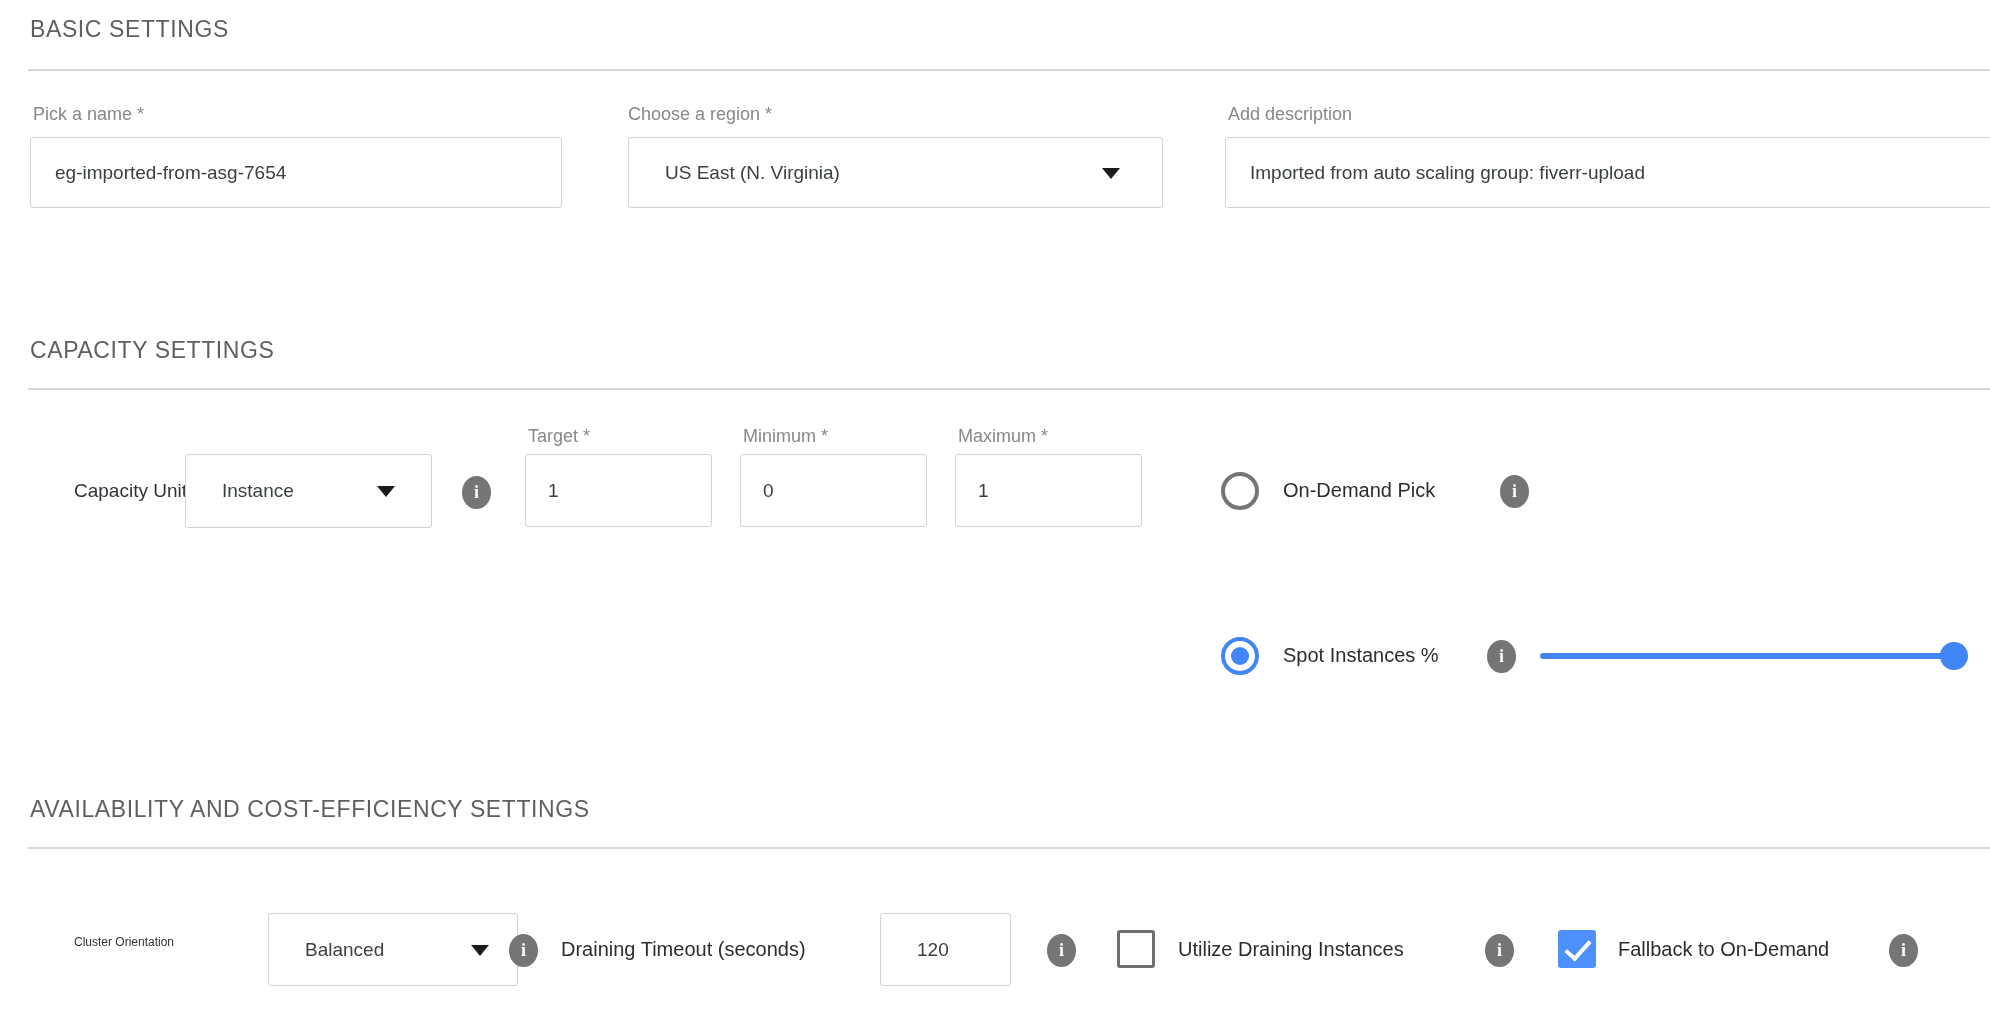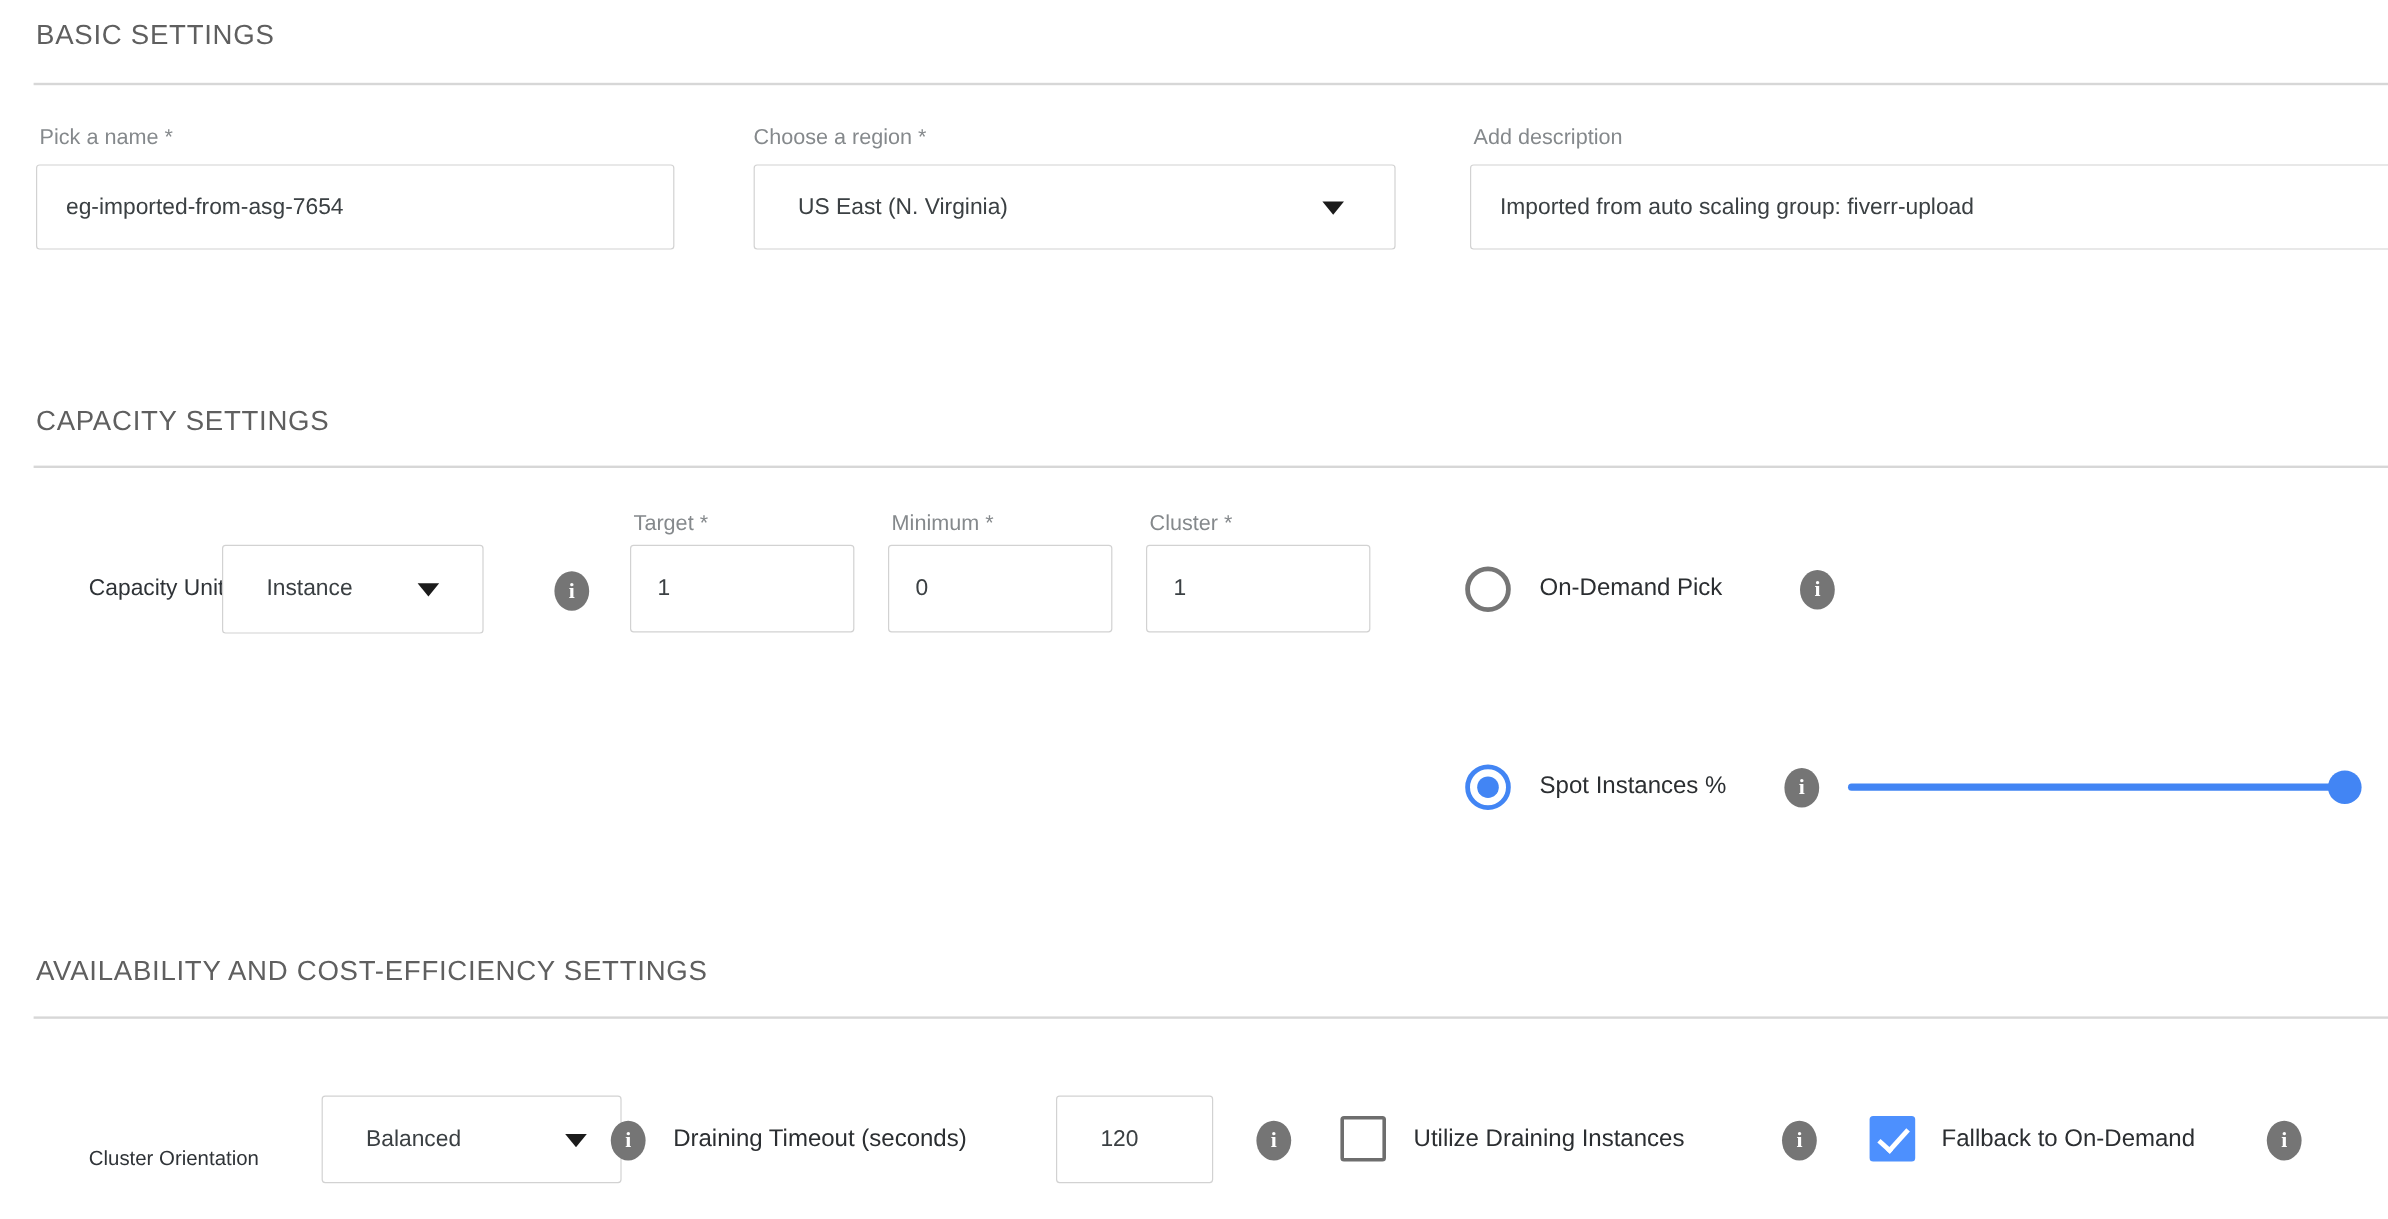--- a/index.html
+++ b/index.html
@@ -93,49 +93,49 @@
     <span class="caret" style="right:42px"></span>
   </div>
 
   <div class="field-label" style="left:1228px;top:104px">Add description</div>
   <input class="text-input" style="left: 1225px; top: 137px; width: 800px;" value="Imported from auto scaling group: fiverr-upload">
 
   <div class="section-title" style="top:337px">CAPACITY SETTINGS</div>
   <div class="divider" style="top:388px"></div>
 
   <div class="row-label" style="left:28px;top:480px">Capacity Unit</div>
-  <div class="select-box" style="left:185px;top:454px;width:218px;height:74px">
+  <div class="select-box" style="left:185px;top:454px;width:247px;height:74px">
     <span>Instance</span>
     <span class="caret" style="right:36px"></span>
   </div>
   <div class="info-icon" style="left:462px;top:476px"></div>
 
   <div class="field-label" style="left:528px;top:426px">Target *</div>
   <input class="text-input" style="left: 525px; top: 454px; width: 187px; height: 73px; padding-left: 22px;" value="1">
 
   <div class="field-label" style="left:743px;top:426px">Minimum *</div>
   <input class="text-input" style="left: 740px; top: 454px; width: 187px; height: 73px; padding-left: 22px;" value="0">
 
-  <div class="field-label" style="left:958px;top:426px">Cluster *</div>
+  <div class="field-label" style="left:958px;top:426px">Maximum *</div>
   <input class="text-input" style="left: 955px; top: 454px; width: 187px; height: 73px; padding-left: 22px;" value="1">
 
   <div class="radio" style="left:1221px;top:472px"></div>
   <div class="opt-label" style="left:1283px;top:479px">On-Demand Pick</div>
   <div class="info-icon" style="left:1500px;top:475px"></div>
 
   <div class="radio selected" style="left:1221px;top:637px"></div>
   <div class="opt-label" style="left:1283px;top:644px">Spot Instances %</div>
   <div class="info-icon" style="left:1487px;top:640px"></div>
   <div class="slider-track" style="left:1540px;top:653px;width:414px"></div>
   <div class="slider-thumb" style="left: 1940px; top: 642px;"></div>
 
   <div class="section-title" style="top:796px">AVAILABILITY AND COST-EFFICIENCY SETTINGS</div>
   <div class="divider" style="top:847px"></div>
 
-  <div class="row-label" style="left:28px;top:956px;font-size:17px">Cluster Orientation</div>
+  <div class="row-label" style="left:28px;top:935px;font-size:12px">Cluster Orientation</div>
   <div class="select-box" style="left:268px;top:913px;width:250px;height:73px">
     <span>Balanced</span>
     <span class="caret" style="right:28px"></span>
   </div>
   <div class="info-icon" style="left:509px;top:934px"></div>
 
   <div class="opt-label" style="left:561px;top:938px">Draining Timeout (seconds)</div>
   <input class="text-input" style="left: 880px; top: 913px; width: 131px; height: 73px; padding-left: 36px;" value="120">
   <div class="info-icon" style="left:1047px;top:934px"></div>
 

